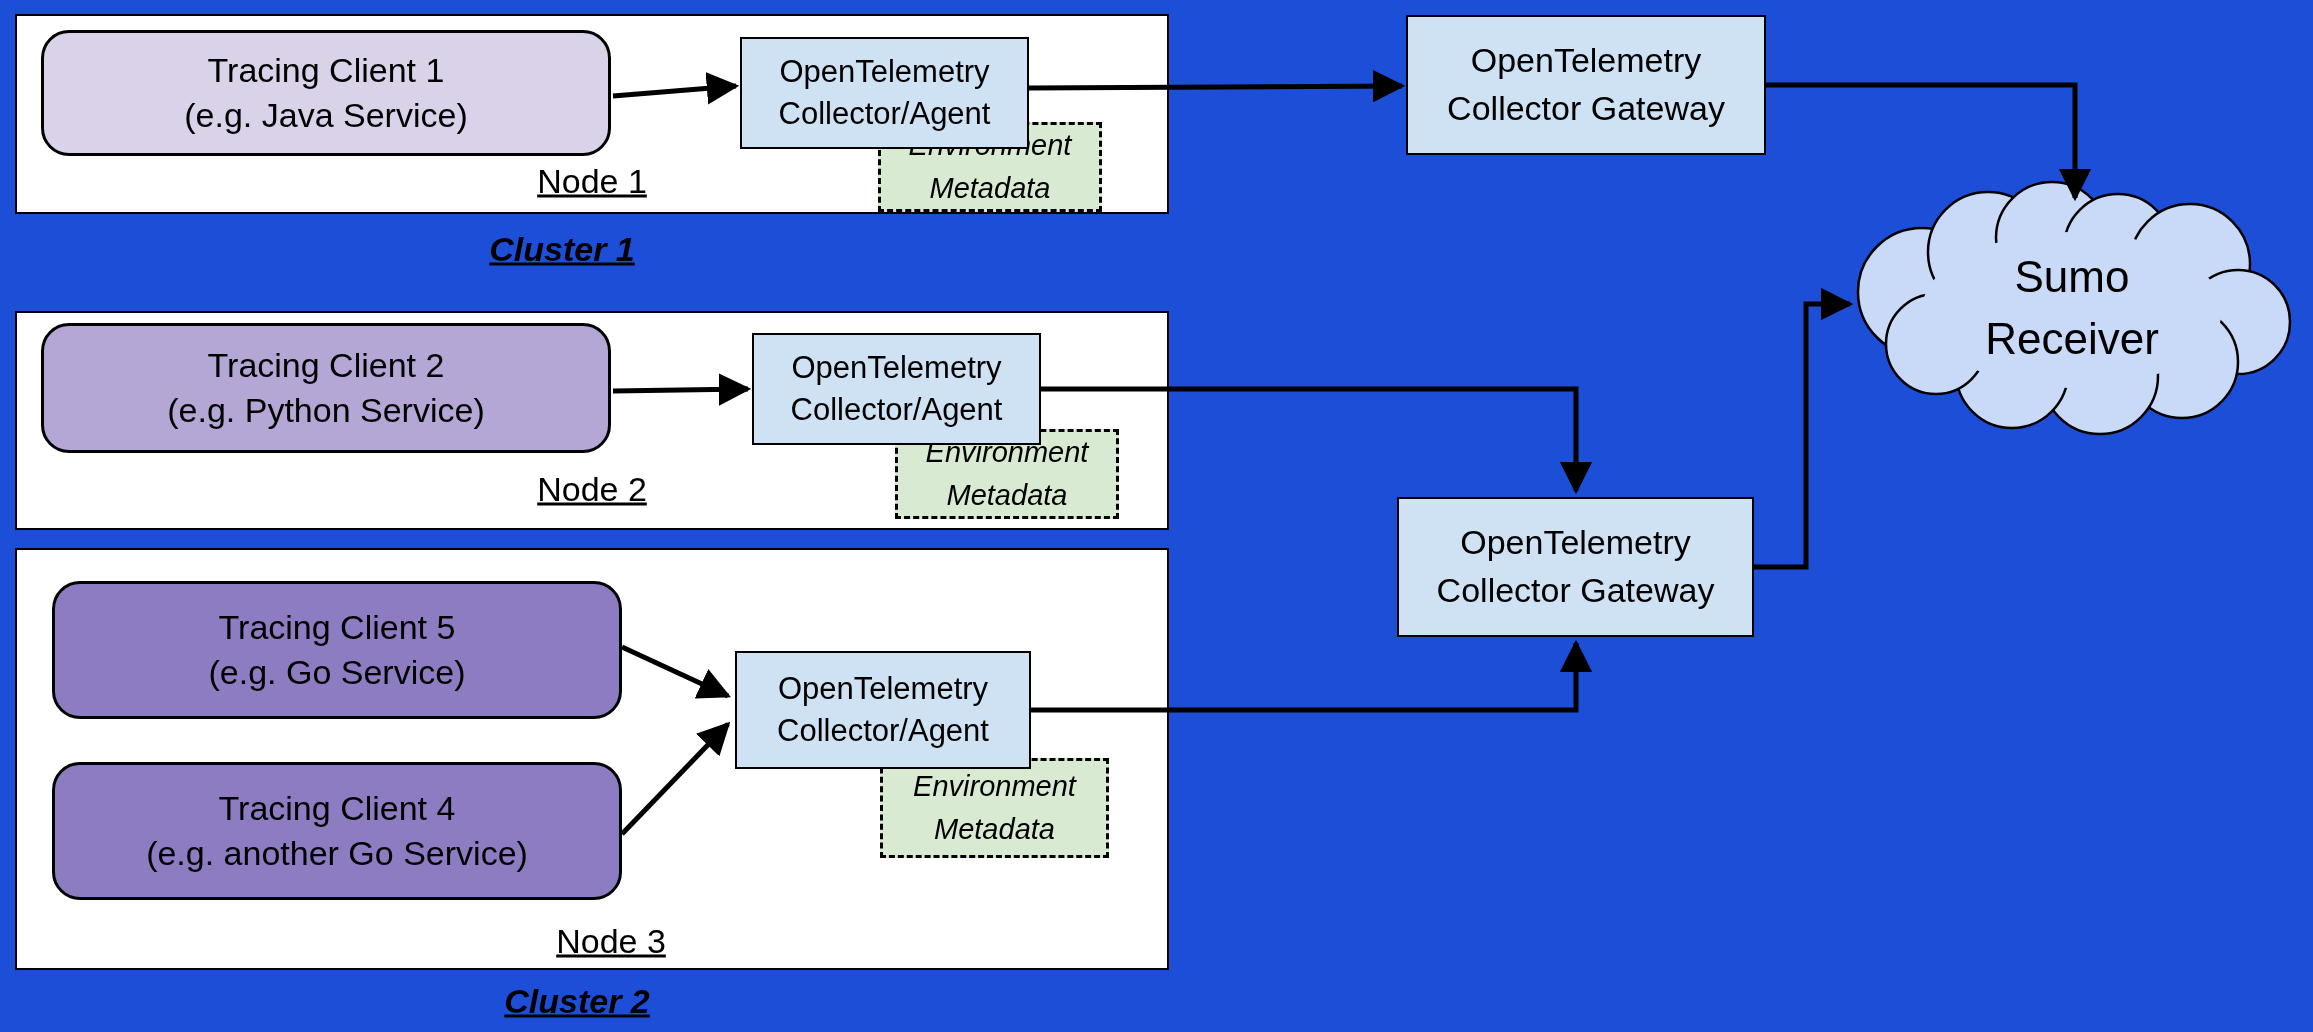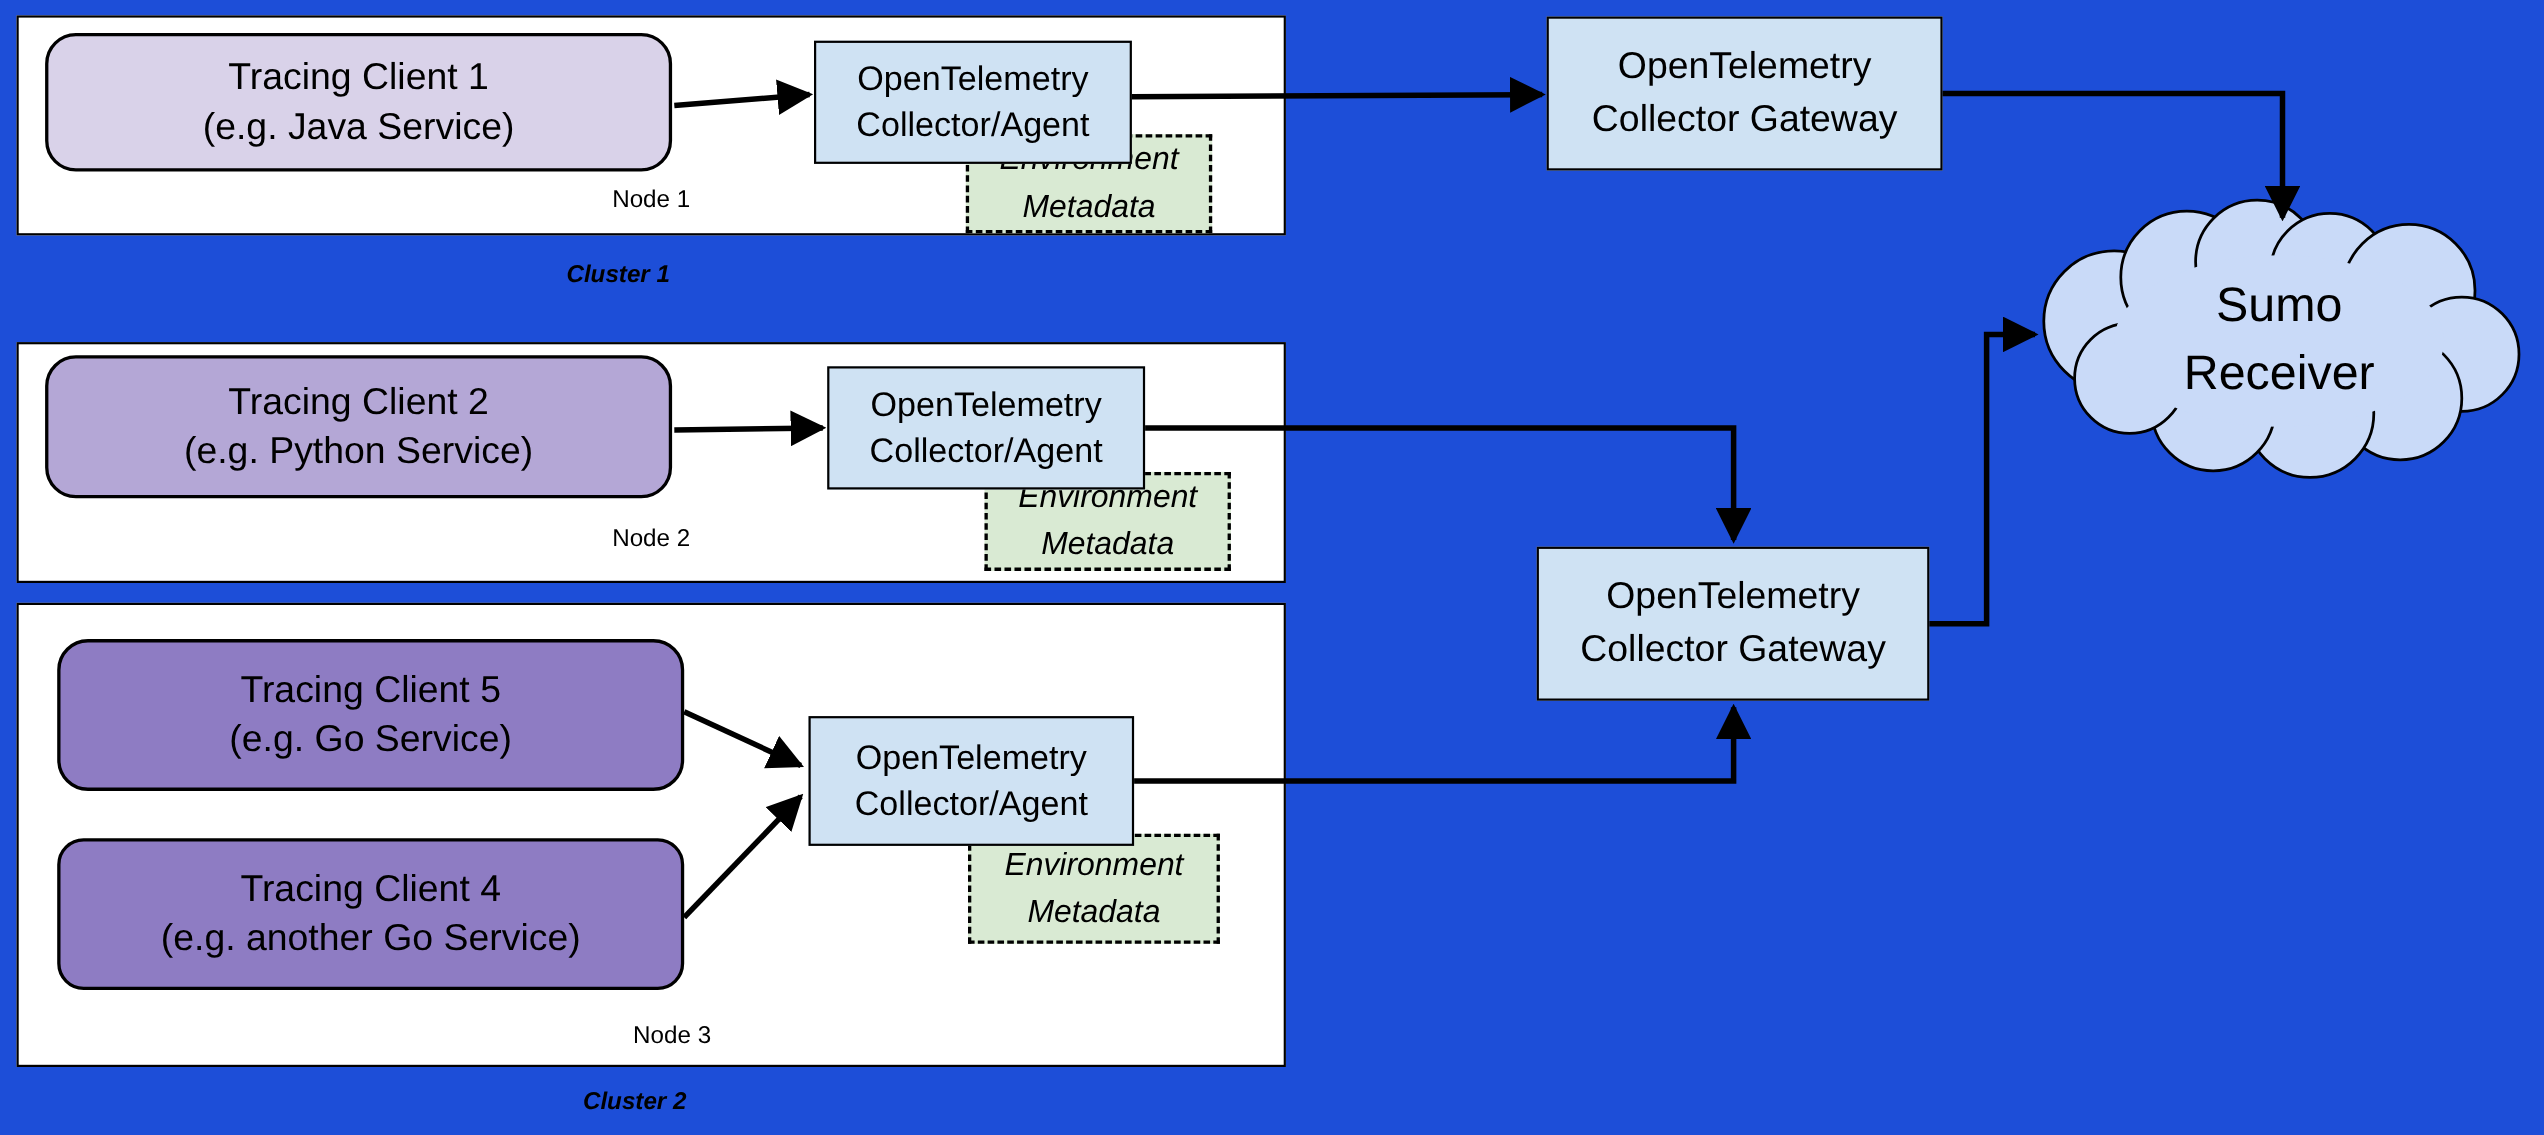--- a/index.html
+++ b/index.html
@@ -32,21 +32,21 @@
     border:2px solid var(--box-border,#000);
     font-size:34px; line-height:1.4;
   }
   .metadata{
     background:var(--metadata-fill,#D9EAD3);
     border:3px dashed var(--box-border,#000);
     font-style:italic; font-size:29px; line-height:1.5;
   }
   .floating-label{
     position:absolute; transform:translate(-50%,-50%);
-    font-size:22px; white-space:nowrap; z-index:2;
+    font-size:34px; white-space:nowrap; z-index:2;text-decoration:underline;
   }
   .cluster-label{font-weight:bold; font-style:italic;}
   .wires{position:absolute; left:0; top:0; z-index:3;}
   .cloud-label{
     position:absolute; transform:translate(-50%,-50%);
     font-size:44px; line-height:1.4; text-align:center; white-space:pre-line; z-index:4;
   }
 </style>
 </head>
 <body style="--client-light-fill: #D9D2E9; --client-medium-fill: #B4A7D6; --client-dark-fill: #8E7CC3; --collector-fill: #CFE2F3; --metadata-fill: #D9EAD3; --cloud-fill: #C9DAF8; --line-color: #000000; --box-border: #000000;">
@@ -62,21 +62,21 @@
 (e.g. Java Service)</span>
   </div>
   <div class="box client client-medium" style="left:41px;top:323px;width:570px;height:130px;">
     <span>Tracing Client 2
 (e.g. Python Service)</span>
   </div>
   <div class="box client client-dark" style="left:52px;top:581px;width:570px;height:138px;">
     <span>Tracing Client 5
 (e.g. Go Service)</span>
   </div>
-  <div class="box client client-dark" style="left:52px;top:762px;width:570px;height:138px;border-radius:24px;">
+  <div class="box client client-dark" style="left:52px;top:762px;width:570px;height:138px;">
     <span>Tracing Client 4
 (e.g. another Go Service)</span>
   </div>
 
   <div class="box metadata" style="left:878px;top:122px;width:224px;height:90px;">
     <span>Environment
 Metadata</span>
   </div>
   <div class="box metadata" style="left:895px;top:429px;width:224px;height:90px;">
     <span>Environment

